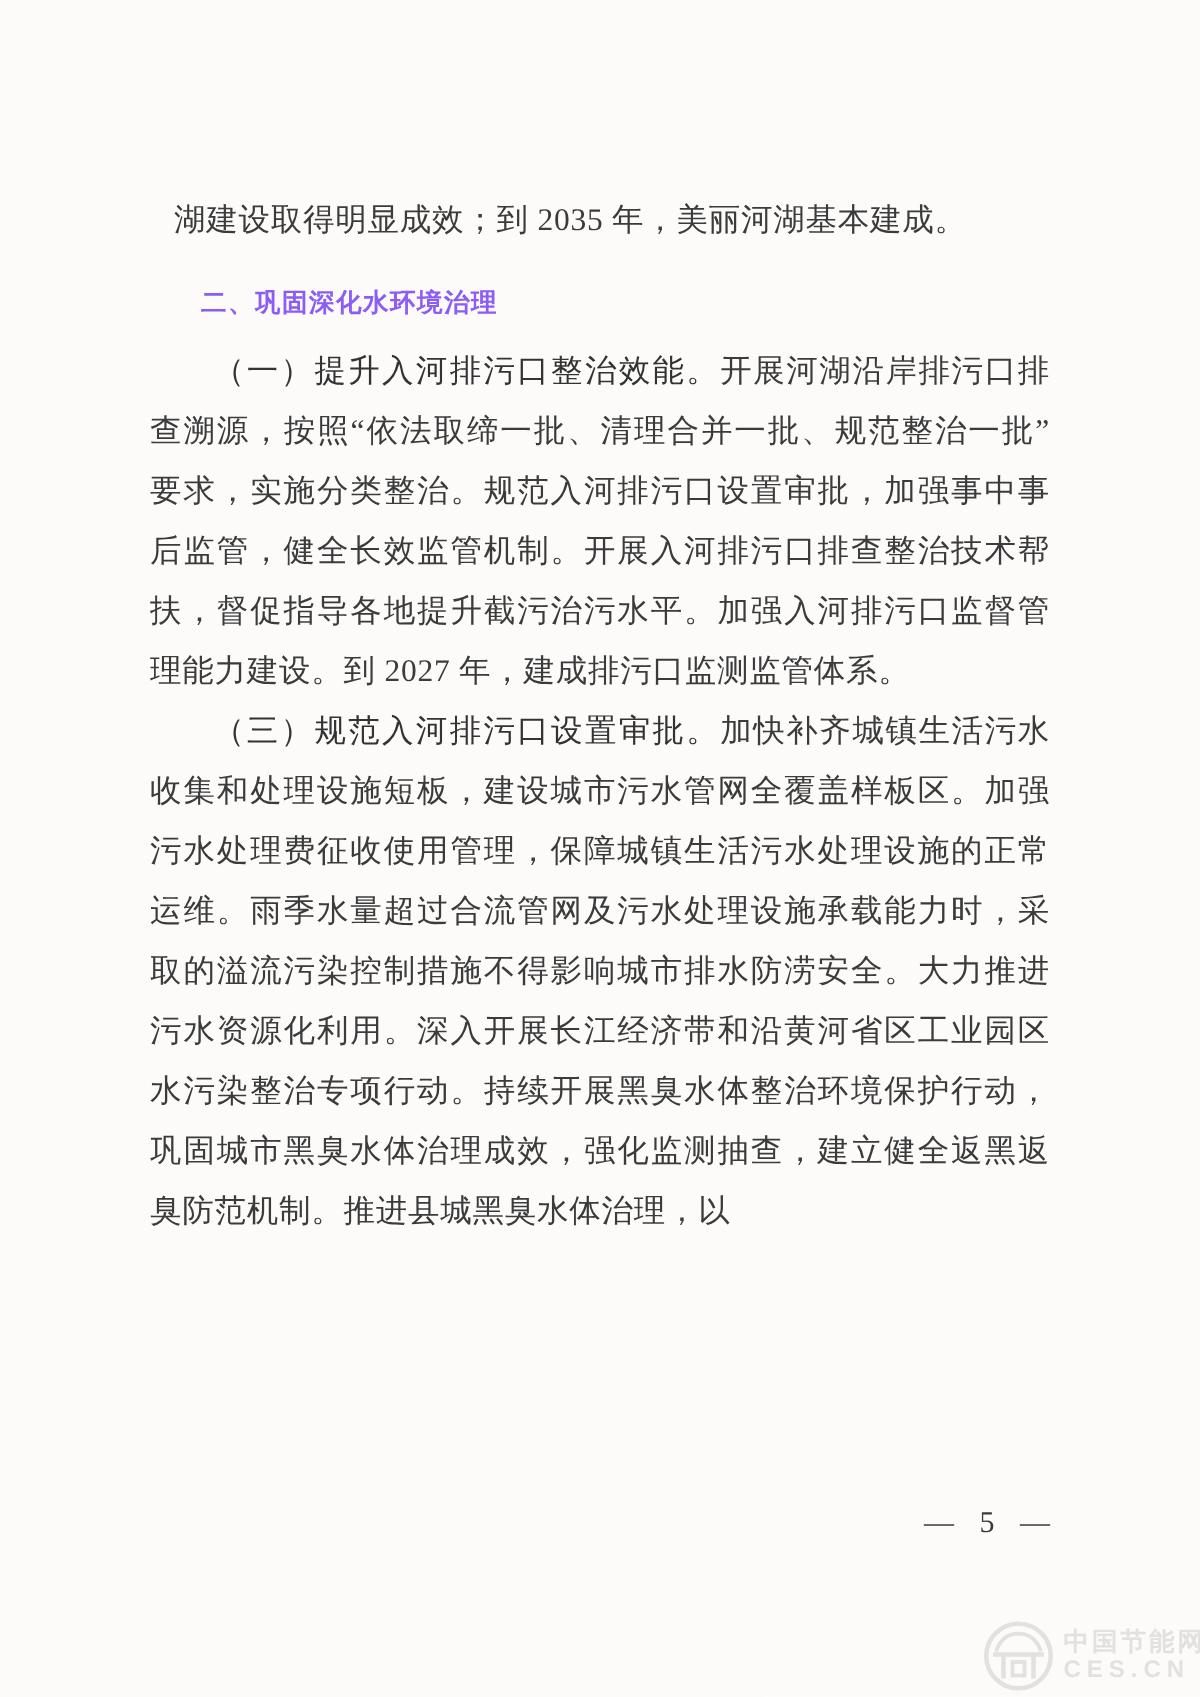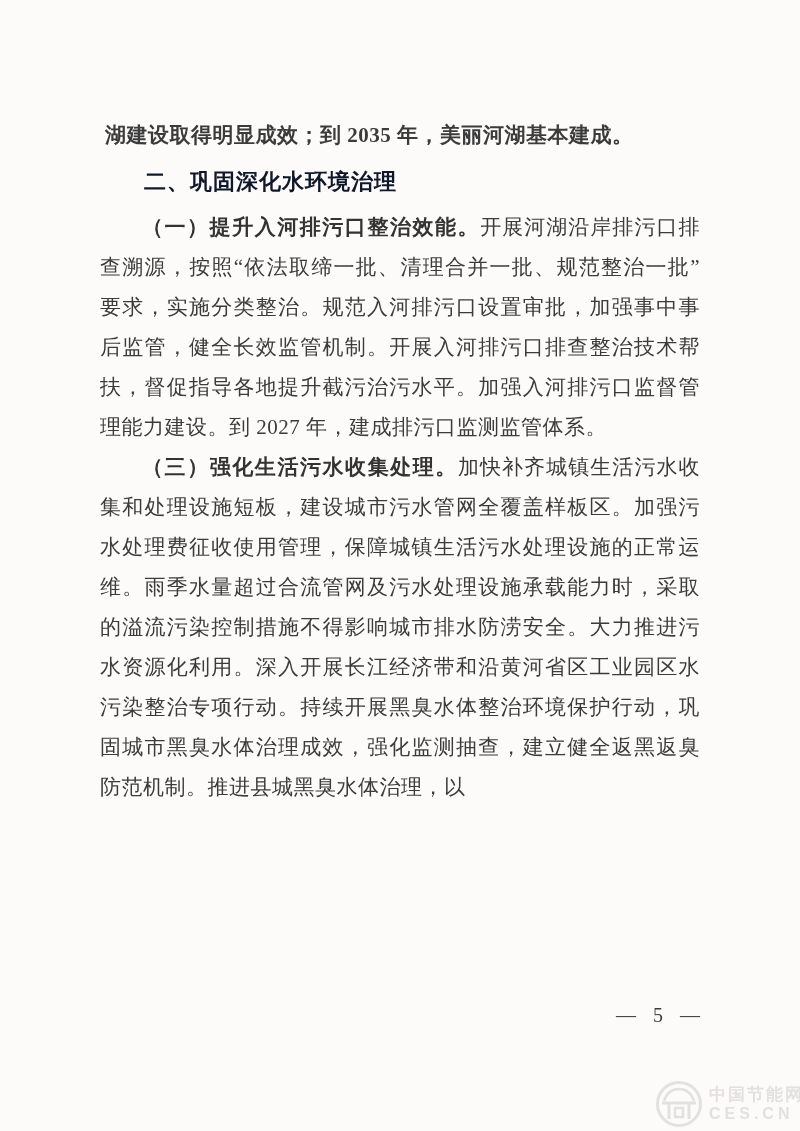--- a/index.html
+++ b/index.html
@@ -25,38 +25,37 @@
     left: 100px;
     top: 110px;
     width: 600px;
     font-size: 21px;
     line-height: 40px;
     text-align: justify;
     text-justify: inter-ideograph;
     letter-spacing: 0.5px;
   }
   .continuation {
-    margin: 5px;
-    font-weight: bold;
+    margin: 16px;
   }
   .heading {
     font-family: "Liberation Sans", "DejaVu Sans", sans-serif;
     font-weight: bold;
-    font-size: 22px;
+    font-size: 17px;
     text-indent: 2em;
     margin: 7px 0 5px 0;
     letter-spacing: 1px;
-    color: #0f172a;
+    color: #8b5cf6;
   }
   .para {
     margin: 0;
     text-indent: 2em;
   }
   .para .lead {
-    font-weight: bold;
+    font-weight: normal;
     color: #333333;
     letter-spacing: 1px;
   }
   .page-num {
     position: absolute;
     top: 1004px;
     right: 100px;
     display: flex;
     align-items: center;
     gap: 17px;
@@ -103,21 +102,21 @@
 
   <div class="content">
 
     <p class="continuation">湖建设取得明显成效；到 2035 年，美丽河湖基本建成。</p>
 
     <h2 class="heading">二、巩固深化水环境治理</h2>
 
     <p class="para"><span class="lead">（一）提升入河排污口整治效能。</span><span>开展河湖沿岸排污口排查溯源，按照“依法取缔一批、清理合并一批、规范整治一批”要求，实施分类整治。规范入河排污口设置审批，加强事中事后监管，健全长效监管机制。开展入河排污口排查整治技术帮扶，督促指导各地提升截污治污水平。加强入河排污口监督管理能力建设。到 2027 年，建成排污口监测监管体系。</span></p>
 
 
-    <p class="para"><span class="lead">（三）强化生活污水收集处理。</span><span>加快补齐城镇生活污水收集和处理设施短板，建设城市污水管网全覆盖样板区。加强污水处理费征收使用管理，保障城镇生活污水处理设施的正常运维。雨季水量超过合流管网及污水处理设施承载能力时，采取的溢流污染控制措施不得影响城市排水防涝安全。大力推进污水资源化利用。深入开展长江经济带和沿黄河省区工业园区水污染整治专项行动。持续开展黑臭水体整治环境保护行动，巩固城市黑臭水体治理成效，强化监测抽查，建立健全返黑返臭防范机制。推进县城黑臭水体治理，以</span></p>
+    <p class="para"><span class="lead">（三）规范入河排污口设置审批。</span><span>加快补齐城镇生活污水收集和处理设施短板，建设城市污水管网全覆盖样板区。加强污水处理费征收使用管理，保障城镇生活污水处理设施的正常运维。雨季水量超过合流管网及污水处理设施承载能力时，采取的溢流污染控制措施不得影响城市排水防涝安全。大力推进污水资源化利用。深入开展长江经济带和沿黄河省区工业园区水污染整治专项行动。持续开展黑臭水体整治环境保护行动，巩固城市黑臭水体治理成效，强化监测抽查，建立健全返黑返臭防范机制。推进县城黑臭水体治理，以</span></p>
 
   </div>
 
   <div class="page-num">
     <span class="dash">—</span>
     <span class="num">5</span>
     <span class="dash">—</span>
   </div>
 
   <div class="watermark">

